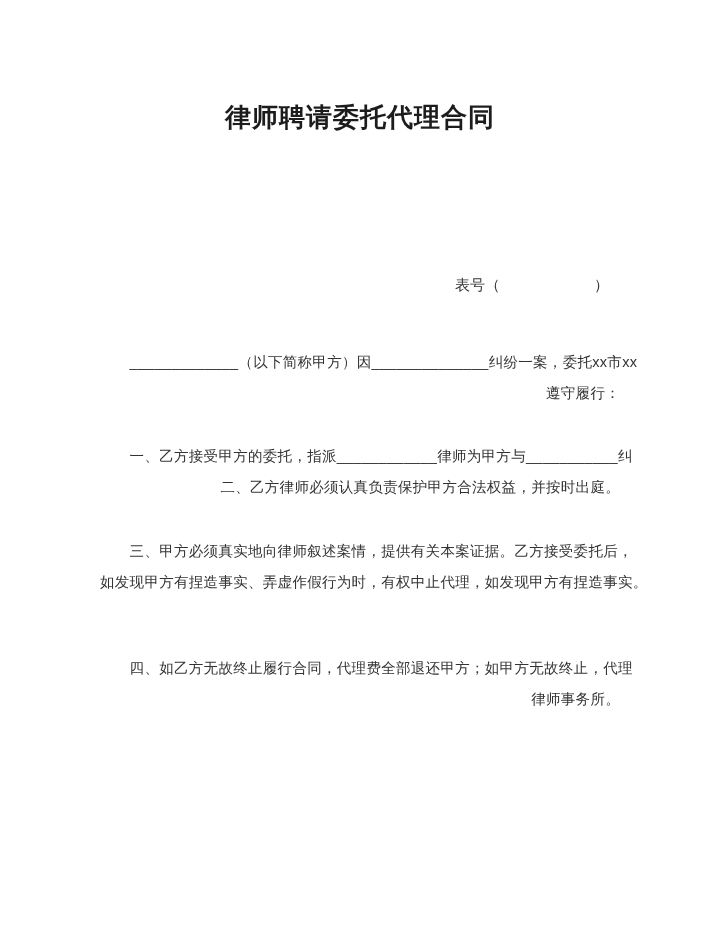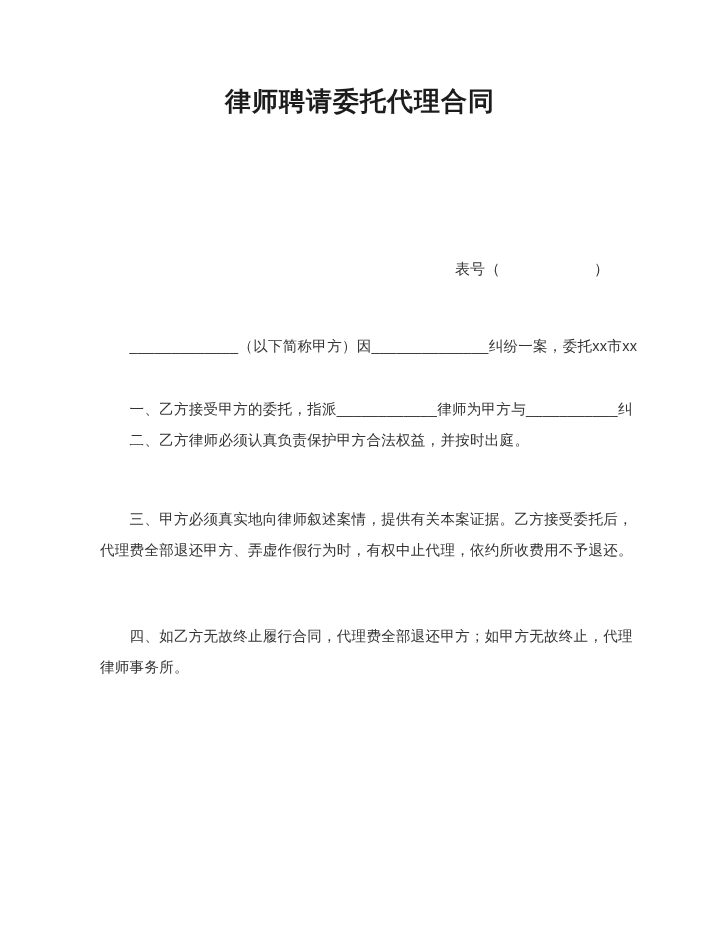--- a/index.html
+++ b/index.html
@@ -6,21 +6,21 @@
     margin: 0;
     padding: 0;
     background: #ffffff;
   }
   .page {
     position: relative;
     width: 720px;
     height: 931px;
     background: #ffffff;
     box-sizing: border-box;
-    padding: 0 100px;
+    padding: 16px 100px;
     overflow: hidden;
     font-family: "Liberation Sans", sans-serif;
     color: #333333;
   }
   .doc-title {
     margin: 0;
     padding-top: 86px;
     text-align: center;
     font-size: 26px;
     line-height: 31px;
@@ -42,46 +42,47 @@
     display: inline-block;
     width: 94px;
     height: 1px;
   }
   .para {
     font-size: 14.5px;
     line-height: 31px;
     letter-spacing: 0.3px;
     white-space: pre;
     color: #333333;
+    text-align: right;
   }
   .para .line {
     height: 31px;
   }
   .para-intro   { margin-top: 47px; }
   .para-clause1 { margin-top: 32px; }
   .para-clause2 { }
-  .para-clause3 { margin-top: 48px; }
+  .para-clause3 { margin-top: 33px; }
   .para-clause4 { margin-top: 55px; }
 </style>
 </head>
 <body>
 
 <div class="page">
 
   <h1 class="doc-title">律师聘请委托代理合同</h1>
 
   <div class="form-no-row">
     <span>表号（</span>
     <span class="form-no-gap"></span>
     <span>）</span>
   </div>
 
-  <div class="para para-intro"><div class="line">　　_____________（以下简称甲方）因______________纠纷一案，委托xx市xx</div></div>
+  <div class="para para-intro"><div class="line">　　_____________（以下简称甲方）因______________纠纷一案，委托xx市xx</div><div class="line">遵守履行：</div></div>
 
   <div class="para para-clause1"><div class="line">　　一、乙方接受甲方的委托，指派____________律师为甲方与___________纠</div></div>
 
   <div class="para para-clause2"><div class="line">　　二、乙方律师必须认真负责保护甲方合法权益，并按时出庭。</div></div>
 
-  <div class="para para-clause3"><div class="line">　　三、甲方必须真实地向律师叙述案情，提供有关本案证据。乙方接受委托后，</div><div class="line">代理费全部退还甲方、弄虚作假行为时，有权中止代理，依约所收费用不予退还。</div></div>
+  <div class="para para-clause3"><div class="line">　　三、甲方必须真实地向律师叙述案情，提供有关本案证据。乙方接受委托后，</div><div class="line">如发现甲方有捏造事实、弄虚作假行为时，有权中止代理，如发现甲方有捏造事实。</div></div>
 
   <div class="para para-clause4"><div class="line">　　四、如乙方无故终止履行合同，代理费全部退还甲方；如甲方无故终止，代理</div><div class="line">律师事务所。</div></div>
 
 </div>
 
 </body></html>

